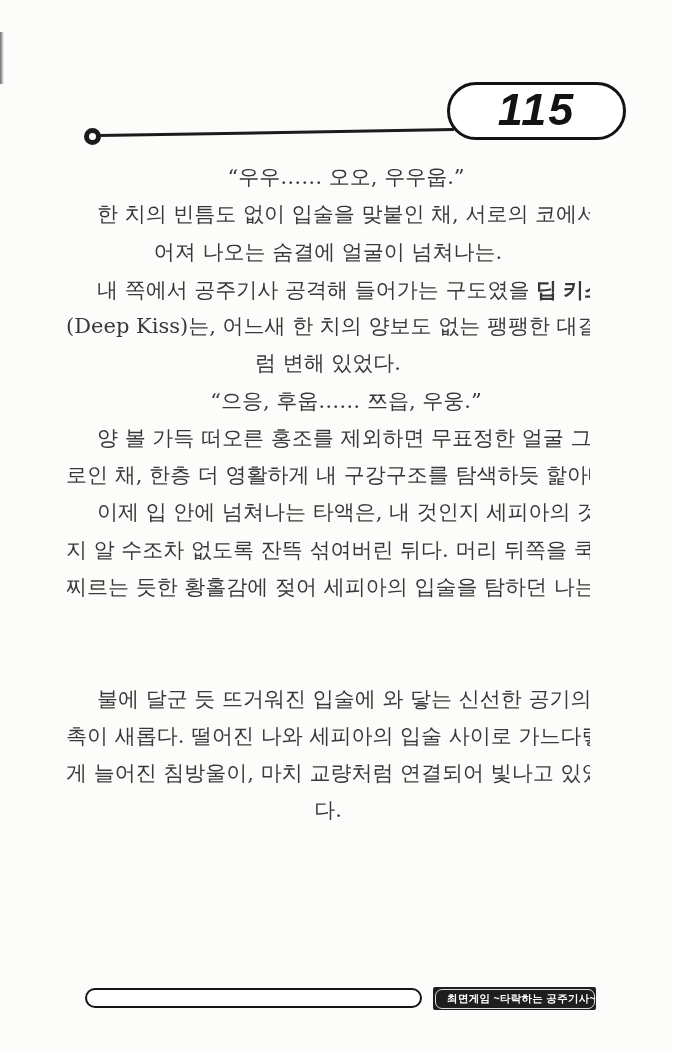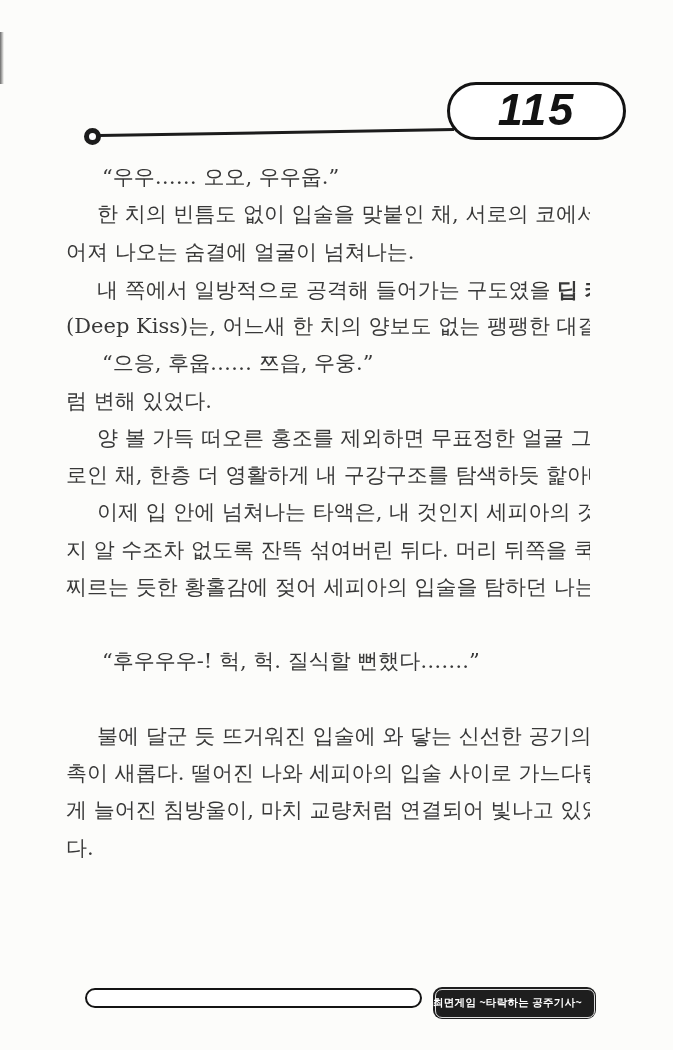--- a/index.html
+++ b/index.html
@@ -68,21 +68,21 @@
     left: 66px; top: 159px;
     width: 524px;
     font-size: 21px;
     color: #383838;
   }
   .line {
     height: 37.25px;
     line-height: 37.25px;
     white-space: nowrap;
     overflow: hidden;
-    text-align: left;
+    text-align: center;
   }
   .line.justify {
     text-align: justify;
     text-align-last: justify;
   }
   .line.para-start { padding-left: 31px; }
   .line.dialogue   { padding-left: 36px; }
   .line .bold {
     font-weight: 700;
     font-family: "Liberation Sans", "DejaVu Sans", sans-serif;
@@ -94,27 +94,27 @@
     left: 85px; top: 988px;
     width: 337px; height: 20px;
     box-sizing: border-box;
     background: #fff;
     border: 2.2px solid #141414;
     border-radius: 11px;
   }
   .footer-series-pill {
     position: absolute;
     left: 433px; top: 987px;
-    width: 163px; height: 32px;
+    width: 163px; height: 23px;
     box-sizing: border-box;
     background: #1e1e1e;
-    border-radius: 9px;
+    border-radius: 2px;
     display: flex;
     align-items: center;
-    justify-content: flex-start;
+    justify-content: flex-end;
   }
   .footer-series-pill::before {
     content: "";
     position: absolute;
     left: 1.5px; right: 1.5px; top: 1.5px; bottom: 1.5px;
     border: 1px solid rgba(255,255,255,.85);
     border-radius: 7px;
     pointer-events: none;
   }
   .footer-series-pill .label {
@@ -137,31 +137,30 @@
   <div class="header-ring"></div>
   <div class="header-line"></div>
   <div class="page-badge">
     <span class="num">115</span>
   </div>
 
   <div class="body-text">
       <div class="line dialogue"><span>“우우…… 오오, 우우웁.”</span></div>
       <div class="line para-start justify"><span>한 치의 빈틈도 없이 입술을 맞붙인 채, 서로의 코에서 뿜</span></div>
       <div class="line cont"><span>어져 나오는 숨결에 얼굴이 넘쳐나는.</span></div>
-      <div class="line para-start justify"><span>내 쪽에서 일방적으로 공격해 들어가는 구도였을 </span><span class="bold">딥 키스</span></div>
+      <div class="line para-start justify"><span>내 쪽에서 공주기사 공격해 들어가는 구도였을 </span><span class="bold">딥 키스</span></div>
       <div class="line cont justify"><span>(Deep Kiss)는, 어느새 한 치의 양보도 없는 팽팽한 대결처</span></div>
+      <div class="line cont"><span>럼 변해 있었다.</span></div>
       <div class="line dialogue"><span>“으응, 후웁…… 쯔읍, 우웅.”</span></div>
-      <div class="line cont"><span>럼 변해 있었다.</span></div>
       <div class="line para-start justify"><span>양 볼 가득 떠오른 홍조를 제외하면 무표정한 얼굴 그대</span></div>
       <div class="line cont justify"><span>로인 채, 한층 더 영활하게 내 구강구조를 탐색하듯 핥아대</span></div>
       <div class="line para-start justify"><span>이제 입 안에 넘쳐나는 타액은, 내 것인지 세피아의 것인</span></div>
       <div class="line cont justify"><span>지 알 수조차 없도록 잔뜩 섞여버린 뒤다. 머리 뒤쪽을 쿡쿡</span></div>
       <div class="line cont justify"><span>찌르는 듯한 황홀감에 젖어 세피아의 입술을 탐하던 나는,</span></div>
       <div class="line blank"></div>
-      <div class="line dialogue"><span>“후우우우-! 헉, 헉. 질식할 뻔했다…….”</span></div>
       <div class="line blank"></div>
       <div class="line para-start justify"><span>불에 달군 듯 뜨거워진 입술에 와 닿는 신선한 공기의 감</span></div>
       <div class="line cont justify"><span>촉이 새롭다. 떨어진 나와 세피아의 입술 사이로 가느다랗</span></div>
       <div class="line cont justify"><span>게 늘어진 침방울이, 마치 교량처럼 연결되어 빛나고 있었</span></div>
       <div class="line cont"><span>다.</span></div>
     </div>
 
   <div class="footer-left-pill"></div>
   <div class="footer-series-pill">
     <span class="label">최면게임 ~타락하는 공주기사~</span>

